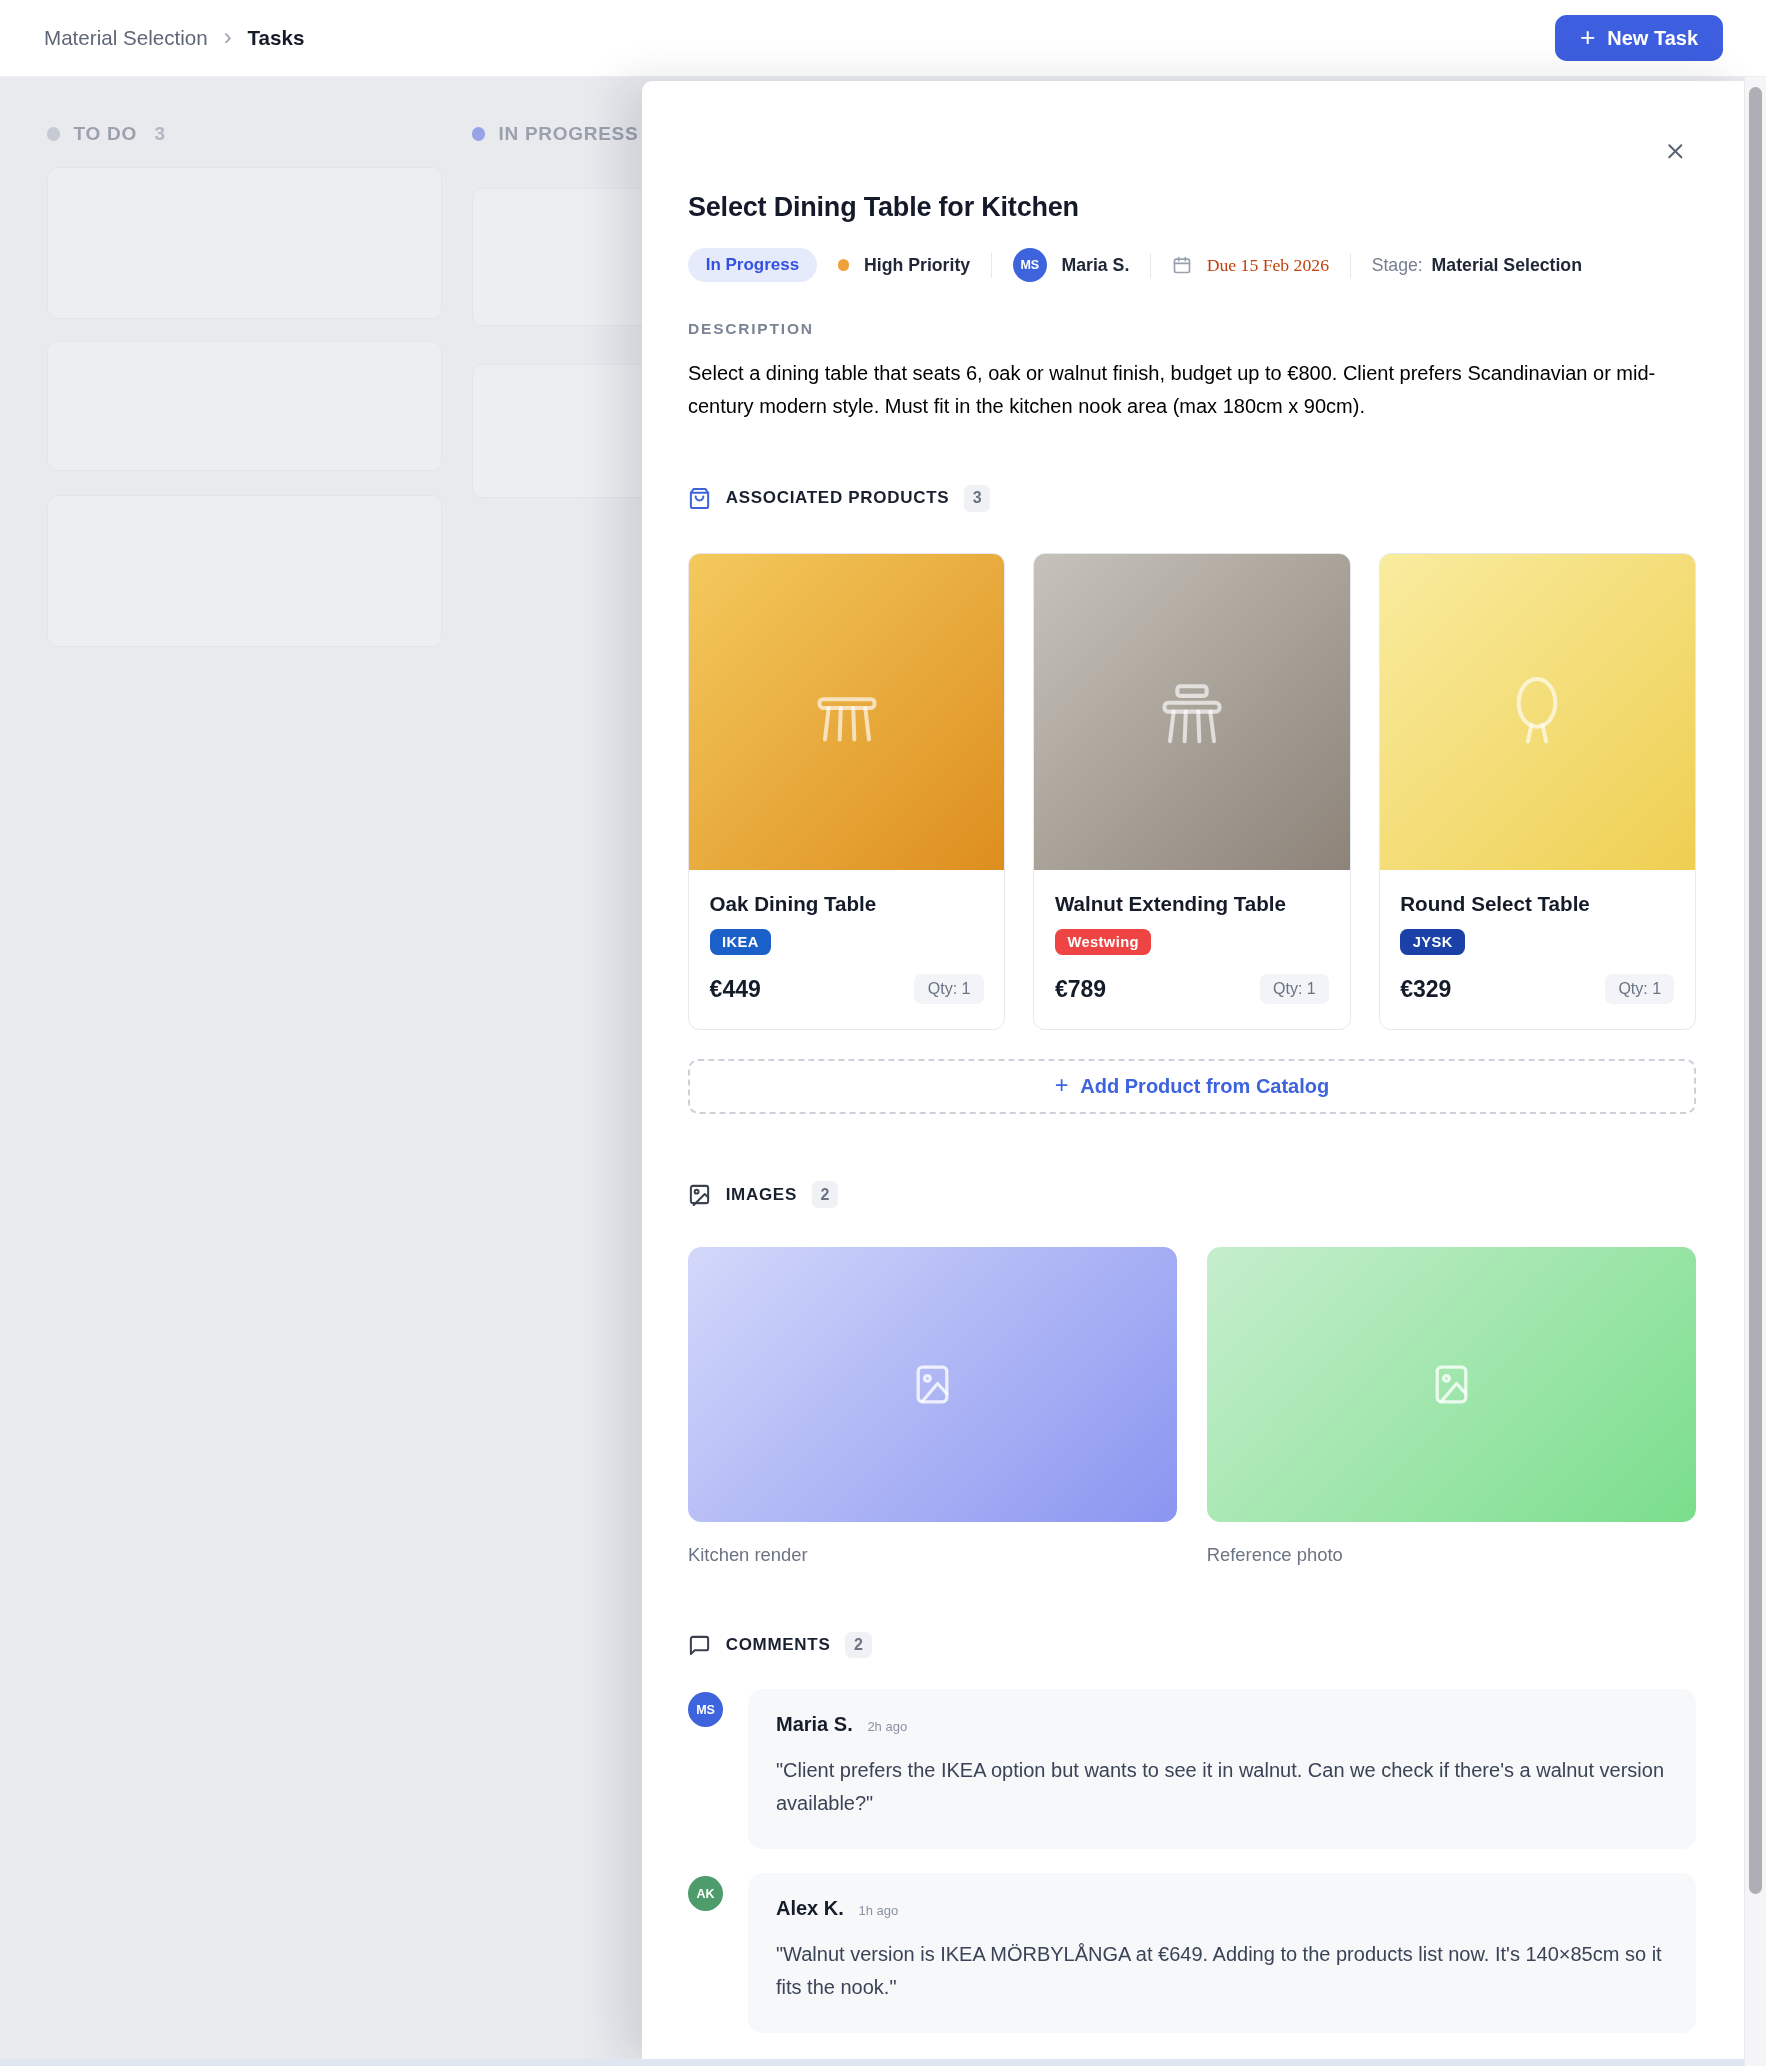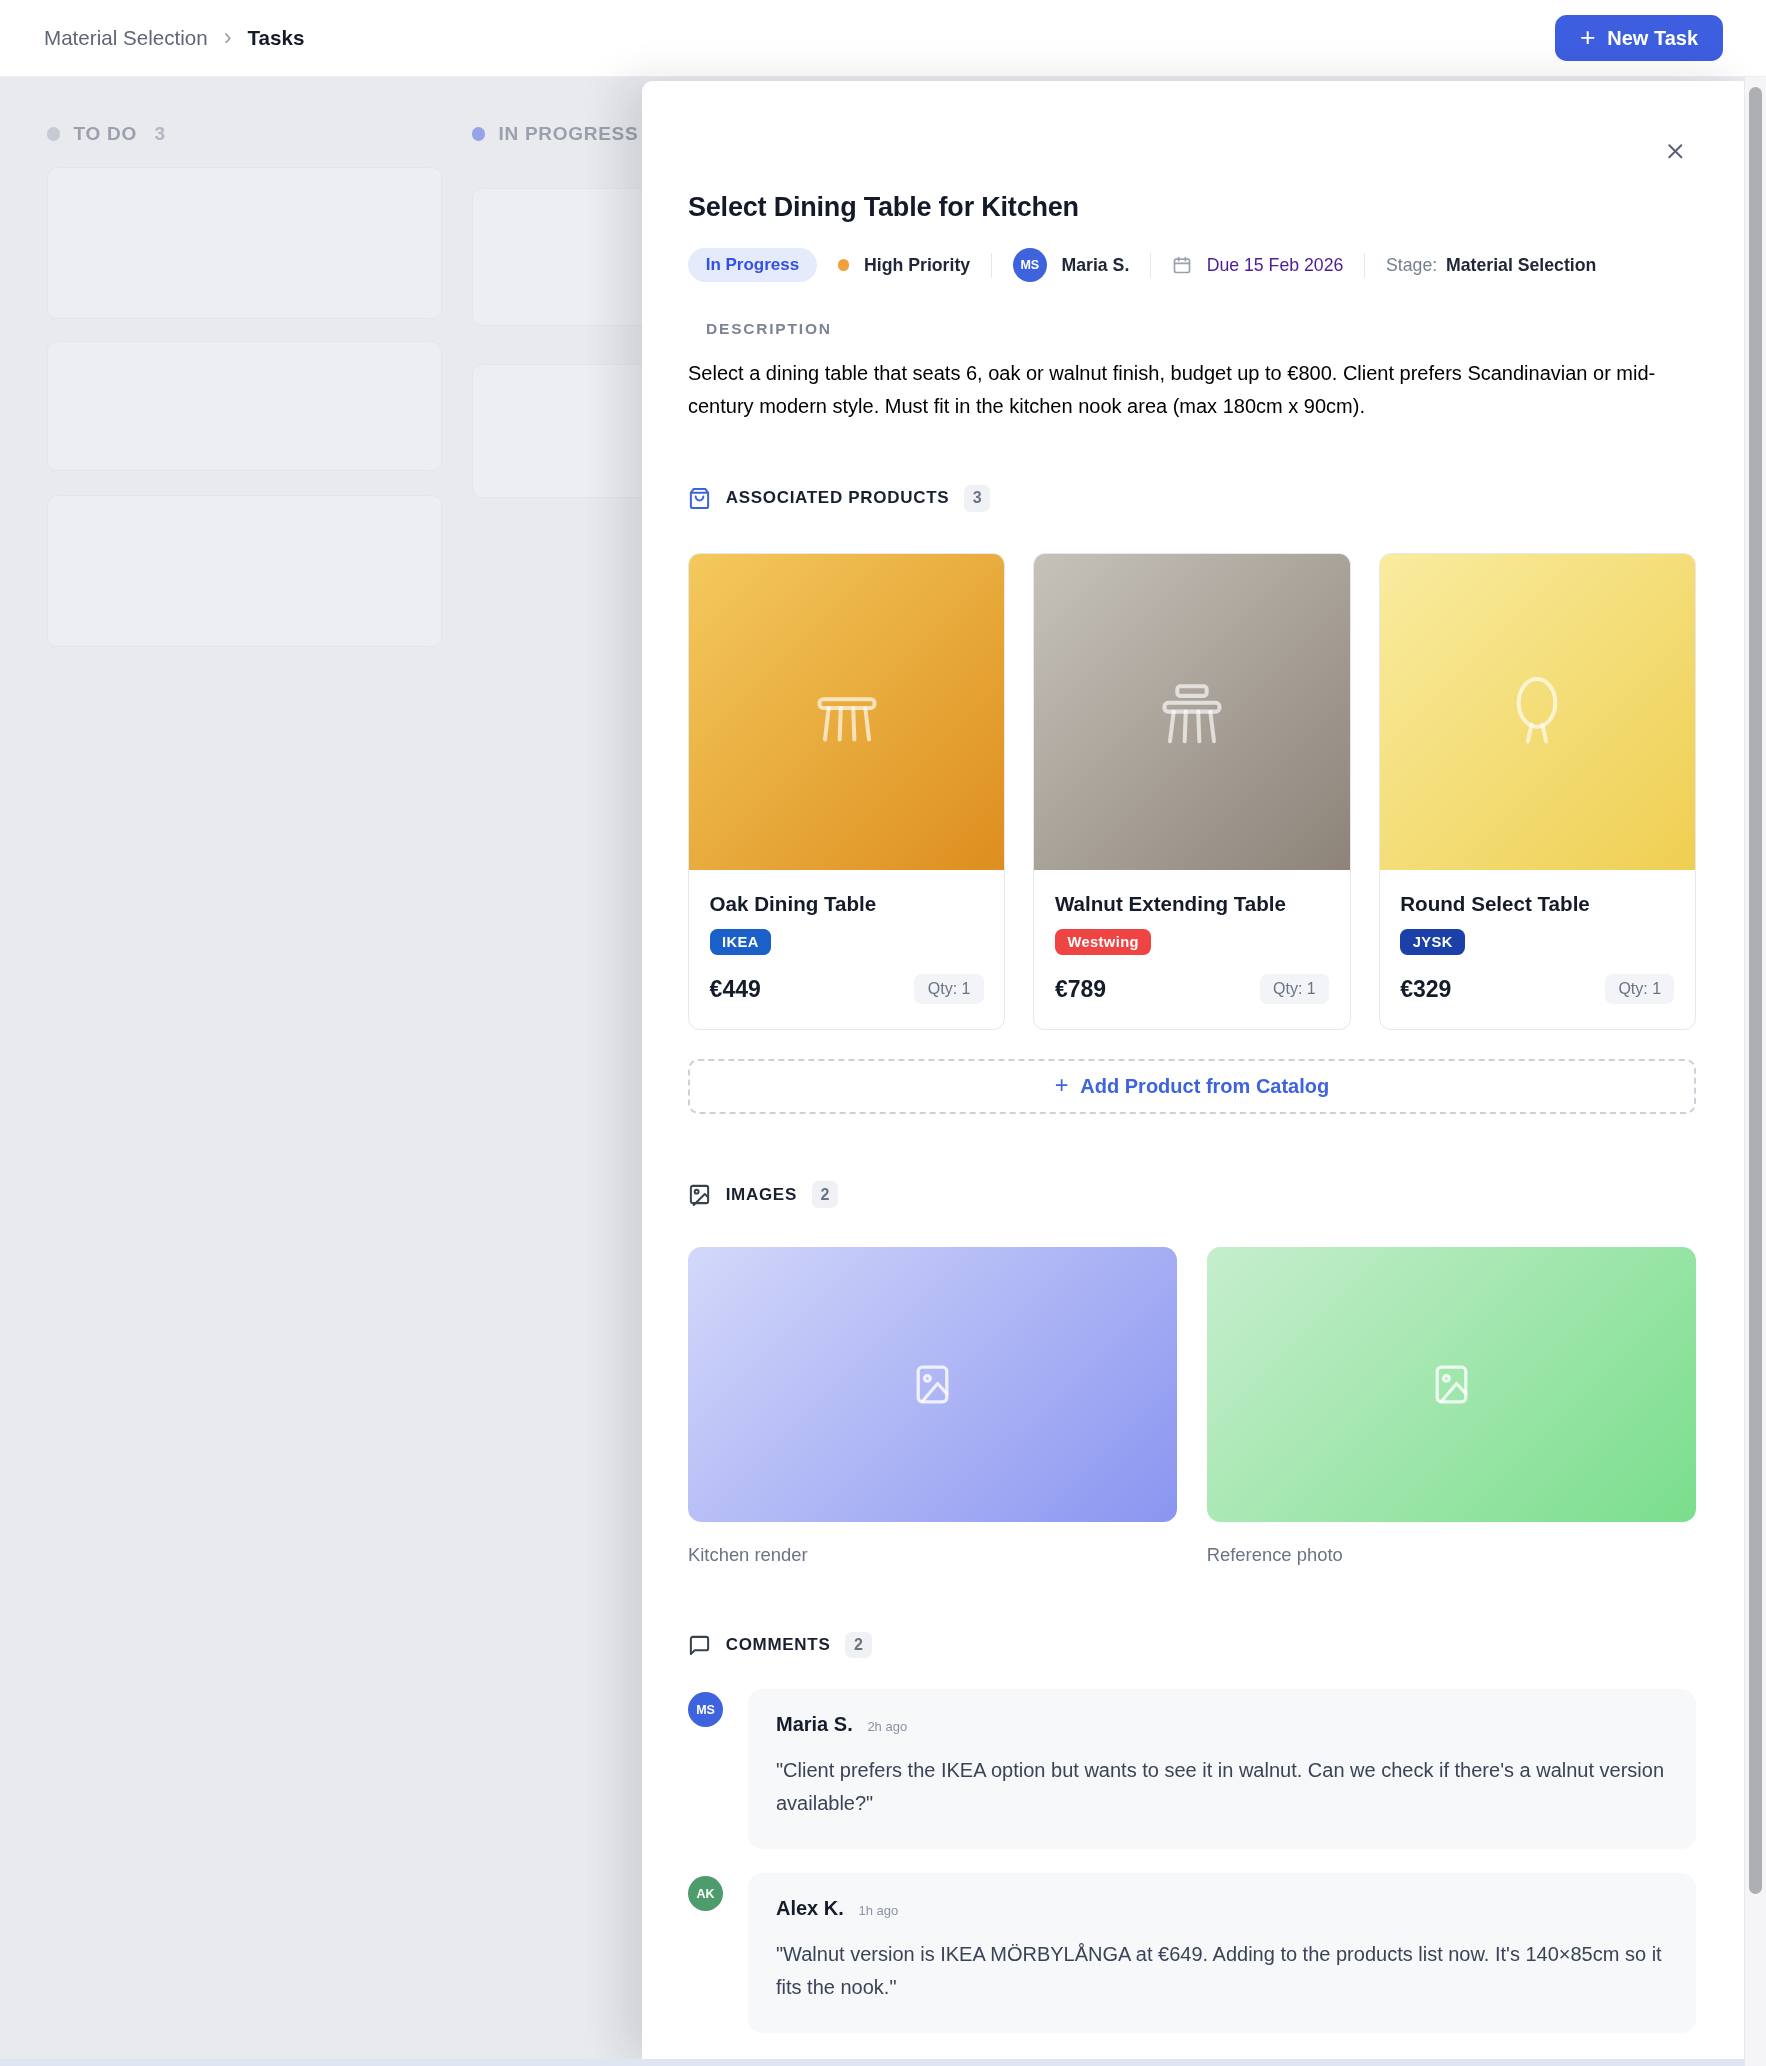--- a/index.html
+++ b/index.html
@@ -60,24 +60,24 @@
     font-size:17px;font-weight:700;display:flex;align-items:center;
   }
   .meta-dot{width:11.8px;height:11.8px;border-radius:50%;margin-left:5.9px;}
   .meta-pri{font-size:17.7px;font-weight:700;color:#202838;}
   .meta-sep{width:1.5px;height:25px;background:#e4e7ec;margin:0 5.9px;}
   .avatar-sm{
     width:34px;height:34px;border-radius:50%;color:#fff;font-size:12.5px;font-weight:700;
     display:flex;align-items:center;justify-content:center;flex-shrink:0;
   }
   .meta-name{font-size:17.7px;font-weight:600;color:#202838;}
-  .meta-due{font-size:17.7px;color:#4c1d95;}
+  .meta-due{font-size:17.7px;color:#c2410c;font-family:Liberation Serif, serif;}
   .meta-stage-label{font-size:17.7px;color:#767f90;}
   .meta-stage-value{font-size:17.7px;font-weight:700;color:#202838;margin-left:-5.9px;}
-  .desc-label{margin-top:38px;font-size:15.5px;font-weight:700;letter-spacing:1.8px;color:#7b8494;margin-left:18px;}
+  .desc-label{margin-top:38px;font-size:15.5px;font-weight:700;letter-spacing:1.8px;color:#7b8494;}
   .desc-text{margin-top:19px;font-size:20px;line-height:33px;color:#000000;}
   .section-header{display:flex;align-items:center;gap:14.7px;}
   .sh-products{margin-top:62px;}
   .sh-images{margin-top:67px;}
   .sh-comments{margin-top:66px;}
   .sec-label{font-size:17px;font-weight:800;letter-spacing:0.7px;color:#19202f;}
   .sec-count{
     min-width:26.5px;height:26.5px;padding:0 5.9px;border-radius:6.6px;background:#eff1f5;color:#6a7384;
     font-size:16px;font-weight:600;display:flex;align-items:center;justify-content:center;box-sizing:border-box;
   }

